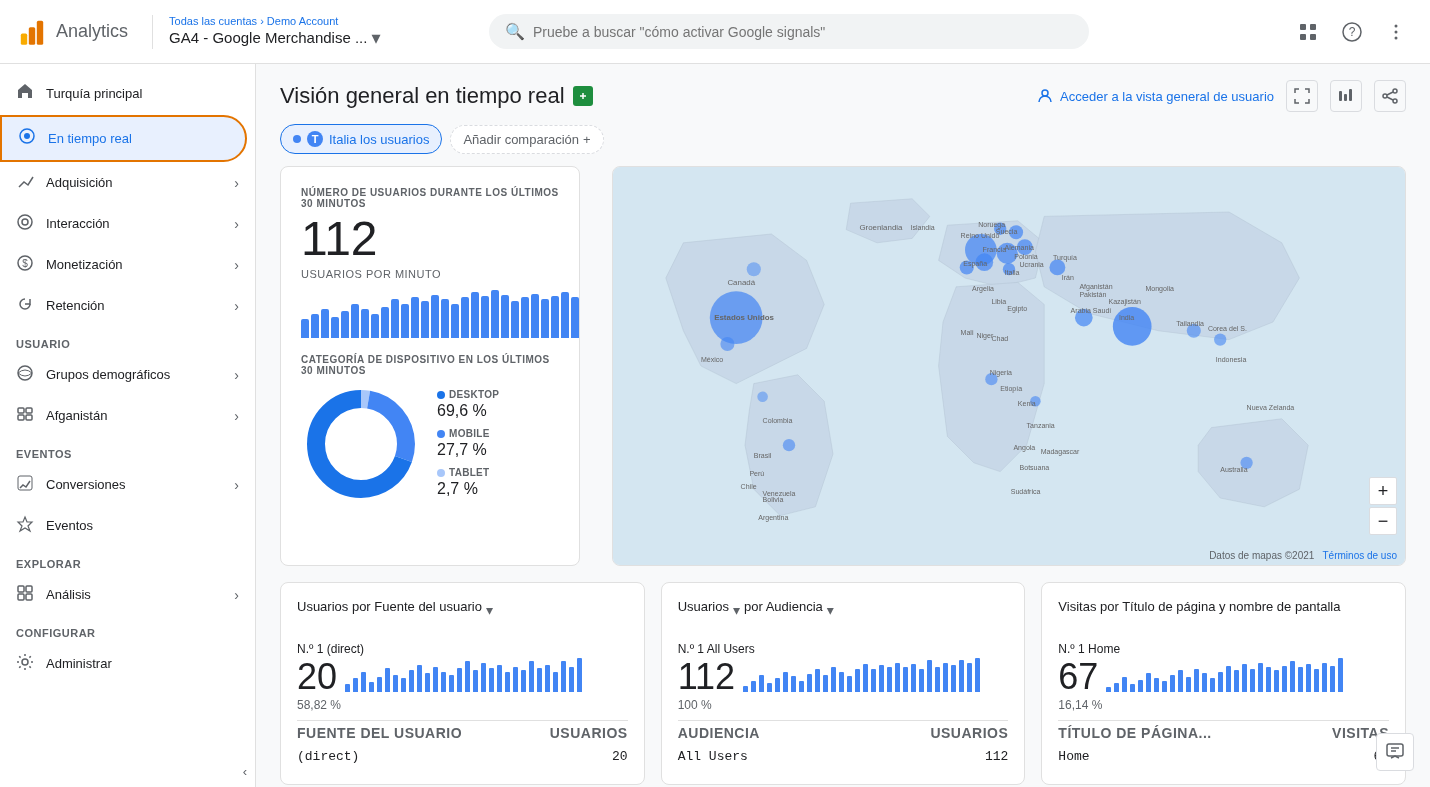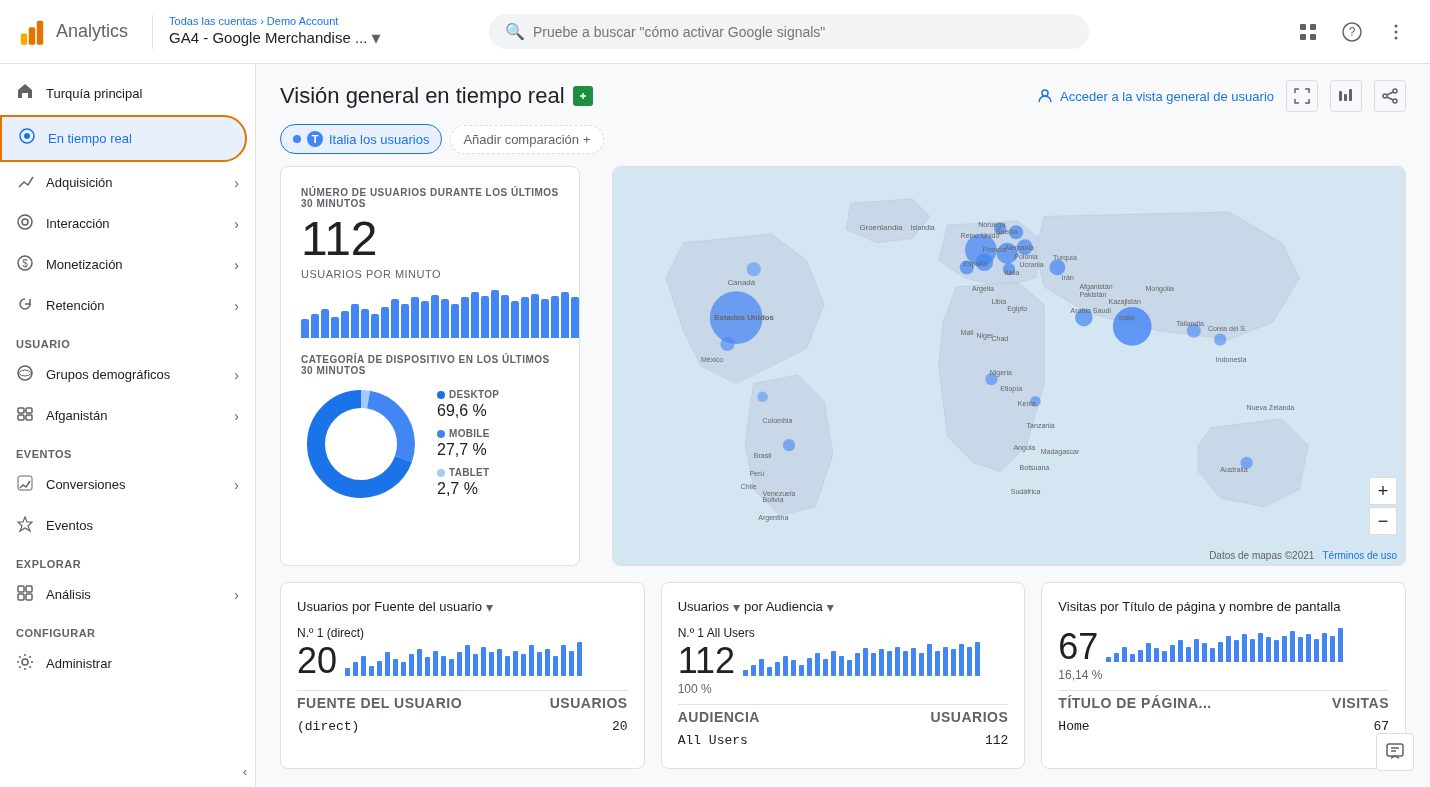--- a/index.html
+++ b/index.html
@@ -77,21 +77,21 @@
     .legend-dot { width: 8px; height: 8px; border-radius: 50%; }
     .legend-label { font-size: 10px; color: #5f6368; letter-spacing: 0.3px; font-weight: bold; }
     .legend-value { font-size: 16px; font-weight: 500; color: #202124; margin-top: 2px; }
 
     
     .bottom-cards { display: grid; grid-template-columns: 1fr 1fr 1fr; gap: 16px; padding: 16px 24px; }
     .bottom-card { background: #fff; border-radius: 8px; border: 1px solid #e0e0e0; padding: 16px; }
     .bottom-card-title { font-size: 13px; color: #202124; margin-bottom: 4px; }
     .bottom-card-number { font-size: 36px; font-weight: 300; color: #202124; }
     .bottom-card-pct { font-size: 12px; color: #5f6368; }
-    .bottom-card-header { display: flex; align-items: flex-start; gap: 4px; margin-bottom: 8px; }
+    .bottom-card-header { display: flex; align-items: flex-end; gap: 4px; margin-bottom: 24px; }
     .dropdown-ic { font-size: 14px; color: #5f6368; cursor: pointer; }
 
     .table-header { display: flex; justify-content: space-between; padding: 4px 0; border-top: 1px solid #e0e0e0; margin-top: 8px; }
     .table-header span { font-size: 14px; text-transform: uppercase; color: #5f6368; letter-spacing: 0.5px; font-weight: 600; }
     .table-row { display: flex; justify-content: space-between; padding: 4px 0; font-family: Liberation Mono, monospace; }
     .table-row span { font-size: 13px; color: #202124; }
     .mini-bar-chart { display: flex; align-items: flex-end; gap: 2px; height: 36px; flex: 1; }
     .map-credits { position: absolute; bottom: 4px; right: 8px; font-size: 10px; color: #5f6368; }
     .zoom-controls { position: absolute; bottom: 30px; right: 8px; display: flex; flex-direction: column; gap: 2px; }
     .zoom-btn { width: 28px; height: 28px; background: #fff; border: 1px solid #dadce0; display: flex; align-items: center; justify-content: center; cursor: pointer; font-size: 18px; color: #202124; border-radius: 2px; }
@@ -593,20 +593,21 @@
               <div style="height: 22.1px; background: rgb(66, 133, 244); border-radius: 1px 1px 0px 0px; width: 5px; min-width: 5px; margin-right: 1px;"></div>
               <div style="height: 30.6px; background: rgb(66, 133, 244); border-radius: 1px 1px 0px 0px; width: 5px; min-width: 5px; margin-right: 1px;"></div>
               <div style="height: 23.8px; background: rgb(66, 133, 244); border-radius: 1px 1px 0px 0px; width: 5px; min-width: 5px; margin-right: 1px;"></div>
               <div style="height: 27.2px; background: rgb(66, 133, 244); border-radius: 1px 1px 0px 0px; width: 5px; min-width: 5px; margin-right: 1px;"></div>
               <div style="height: 20.4px; background: rgb(66, 133, 244); border-radius: 1px 1px 0px 0px; width: 5px; min-width: 5px; margin-right: 1px;"></div>
               <div style="height: 30.6px; background: rgb(66, 133, 244); border-radius: 1px 1px 0px 0px; width: 5px; min-width: 5px; margin-right: 1px;"></div>
               <div style="height: 25.5px; background: rgb(66, 133, 244); border-radius: 1px 1px 0px 0px; width: 5px; min-width: 5px; margin-right: 1px;"></div>
               <div style="height: 34px; background: rgb(66, 133, 244); border-radius: 1px 1px 0px 0px; width: 5px; min-width: 5px; margin-right: 1px;"></div>
             </div>
         </div>
+        <div class="bottom-card-pct">58,82 %</div>
         <div class="table-header">
           <span>FUENTE DEL USUARIO</span>
           <span>USUARIOS</span>
         </div>
         <div class="table-row">
           <span>(direct)</span>
           <span>20</span>
         </div>
       </div>
 
@@ -661,20 +662,21 @@
         <div class="table-row">
           <span>All Users</span>
           <span>112</span>
         </div>
       </div>
 
       <div class="bottom-card">
         <div class="bottom-card-header">
           <span class="bottom-card-title">Visitas por Título de página y nombre de pantalla</span>
         </div>
+        <div style="font-size:12px; color:#202124;">N.º 1 Home</div>
         <div style="display:flex; align-items:flex-end; gap:8px;">
           <div class="bottom-card-number">67</div>
           <div class="mini-bar-chart" id="page-bars" style="margin-bottom:6px; height:36px;">
               <div style="height: 4.63636px; background: rgb(66, 133, 244); border-radius: 1px 1px 0px 0px; width: 5px; min-width: 5px; margin-right: 1px;"></div>
               <div style="height: 9.27273px; background: rgb(66, 133, 244); border-radius: 1px 1px 0px 0px; width: 5px; min-width: 5px; margin-right: 1px;"></div>
               <div style="height: 15.4545px; background: rgb(66, 133, 244); border-radius: 1px 1px 0px 0px; width: 5px; min-width: 5px; margin-right: 1px;"></div>
               <div style="height: 7.72727px; background: rgb(66, 133, 244); border-radius: 1px 1px 0px 0px; width: 5px; min-width: 5px; margin-right: 1px;"></div>
               <div style="height: 12.3636px; background: rgb(66, 133, 244); border-radius: 1px 1px 0px 0px; width: 5px; min-width: 5px; margin-right: 1px;"></div>
               <div style="height: 18.5455px; background: rgb(66, 133, 244); border-radius: 1px 1px 0px 0px; width: 5px; min-width: 5px; margin-right: 1px;"></div>
               <div style="height: 13.9091px; background: rgb(66, 133, 244); border-radius: 1px 1px 0px 0px; width: 5px; min-width: 5px; margin-right: 1px;"></div>

